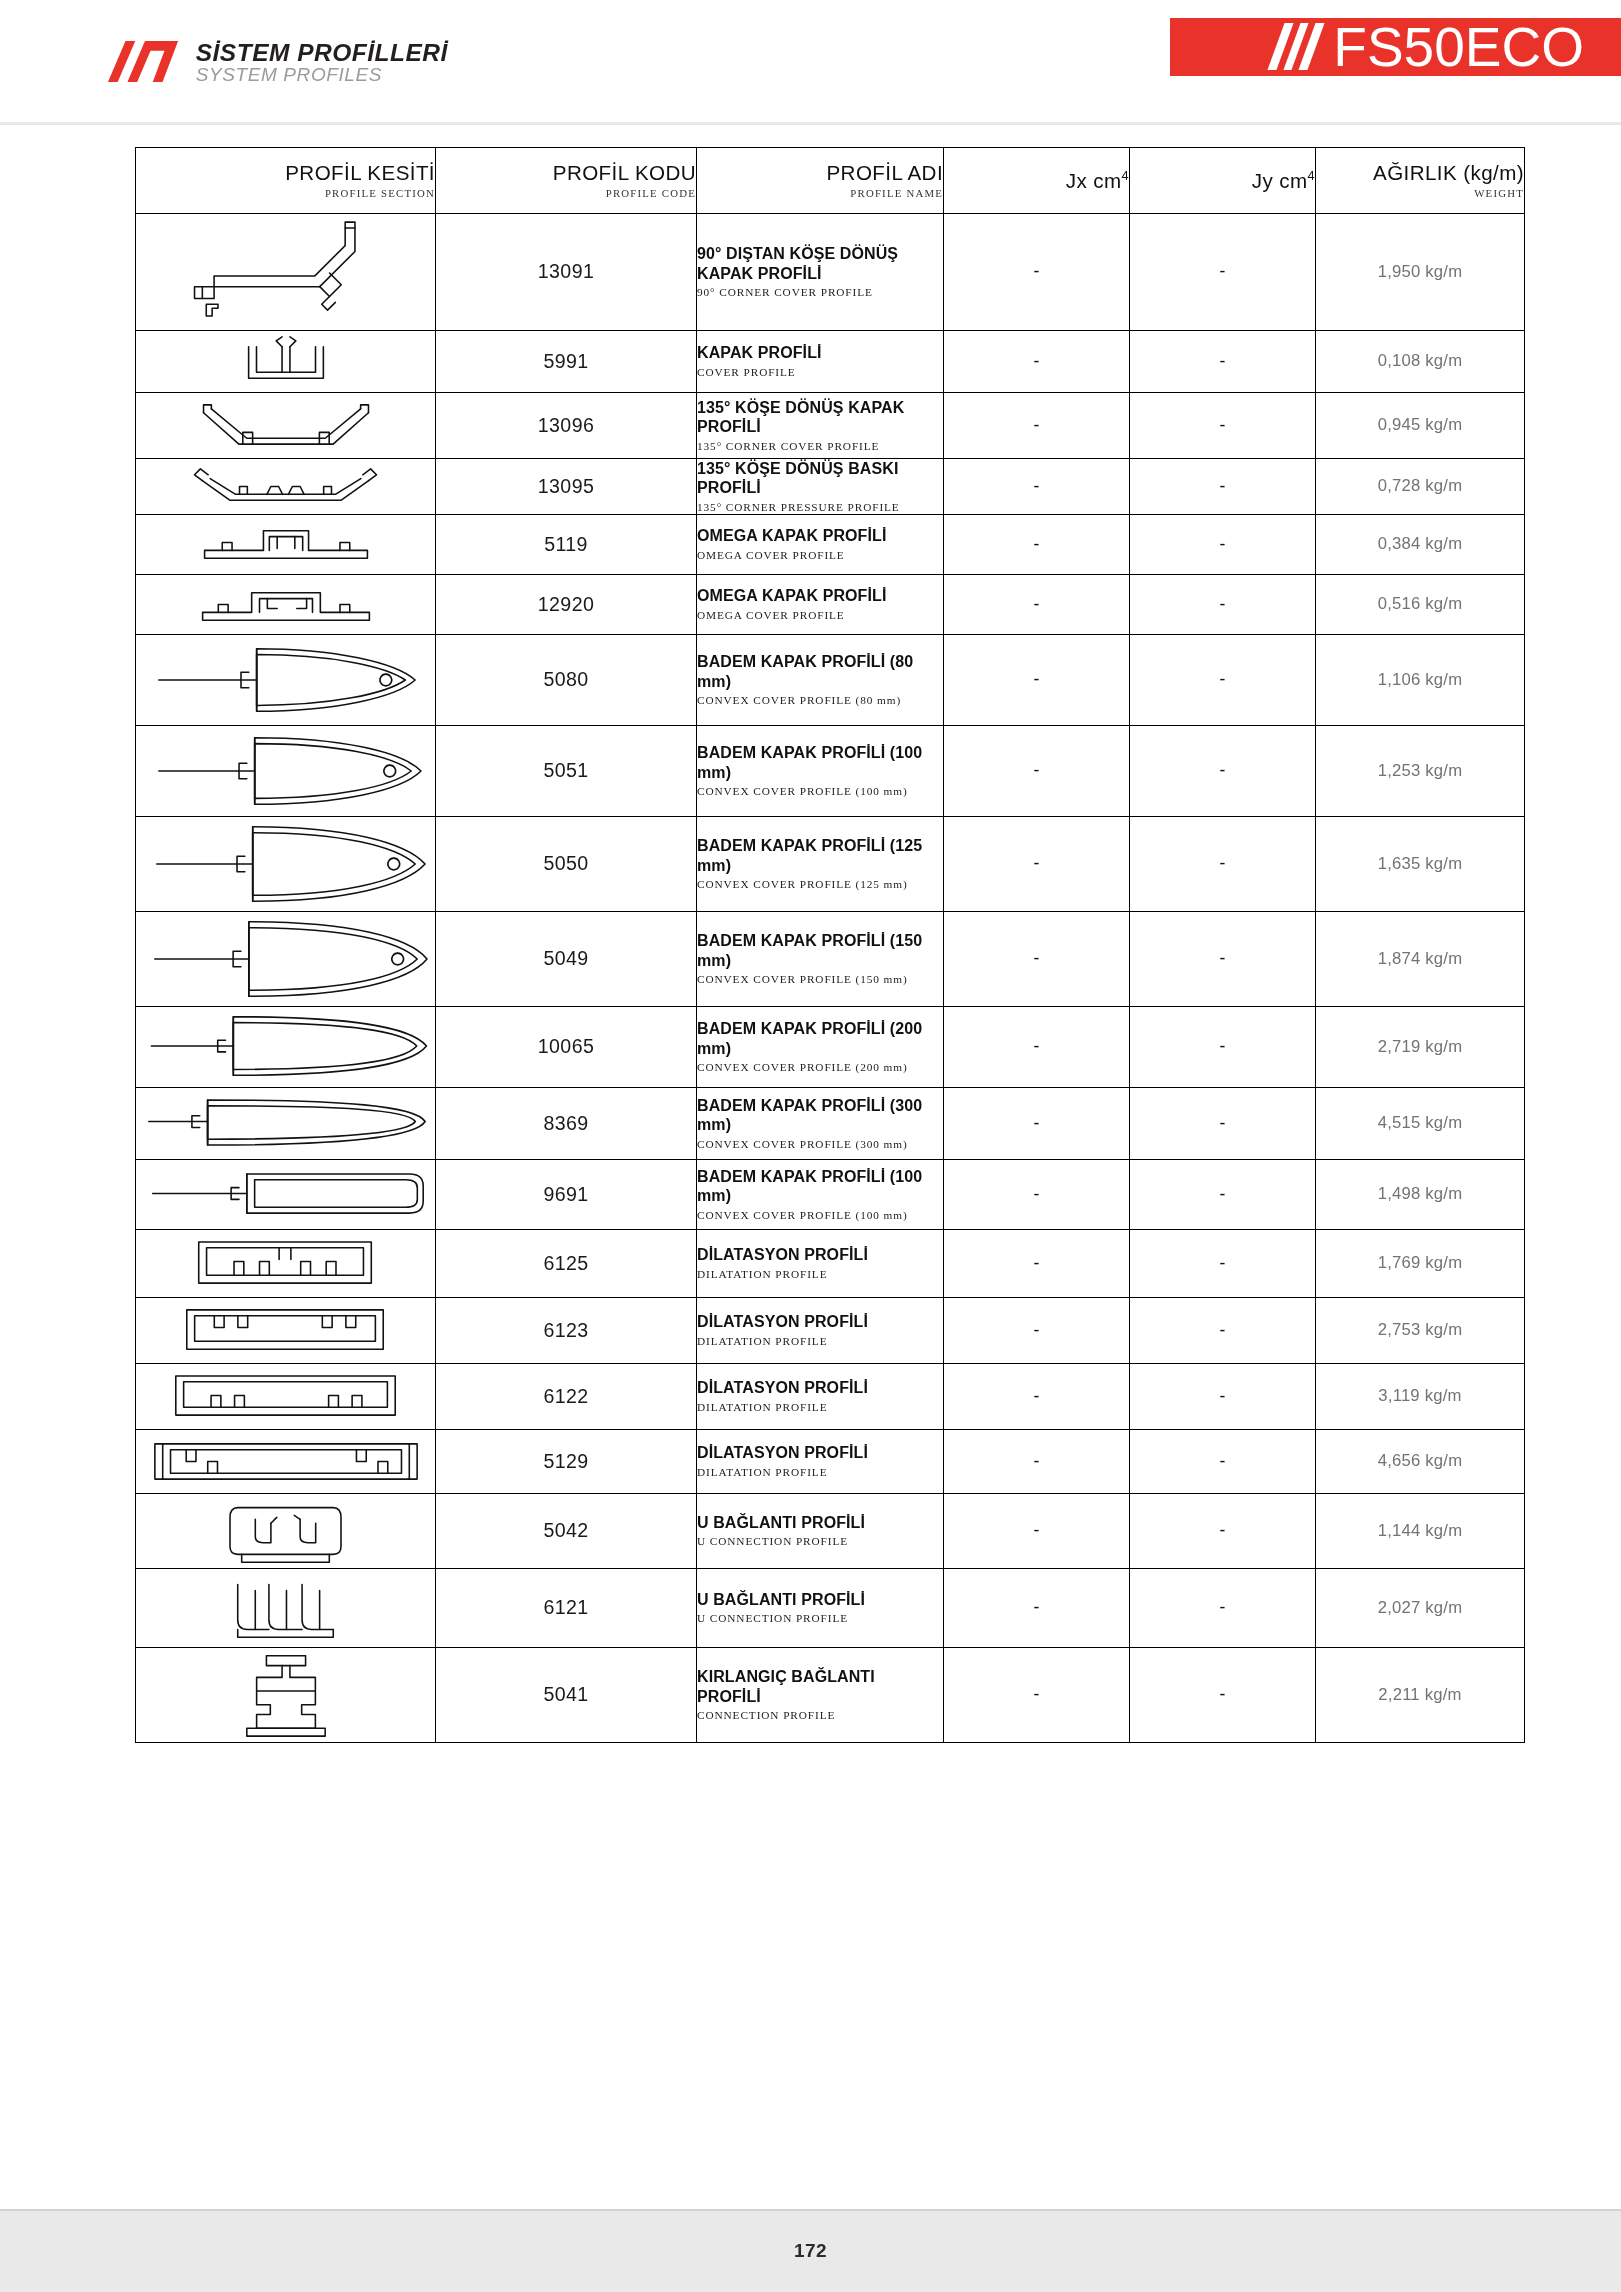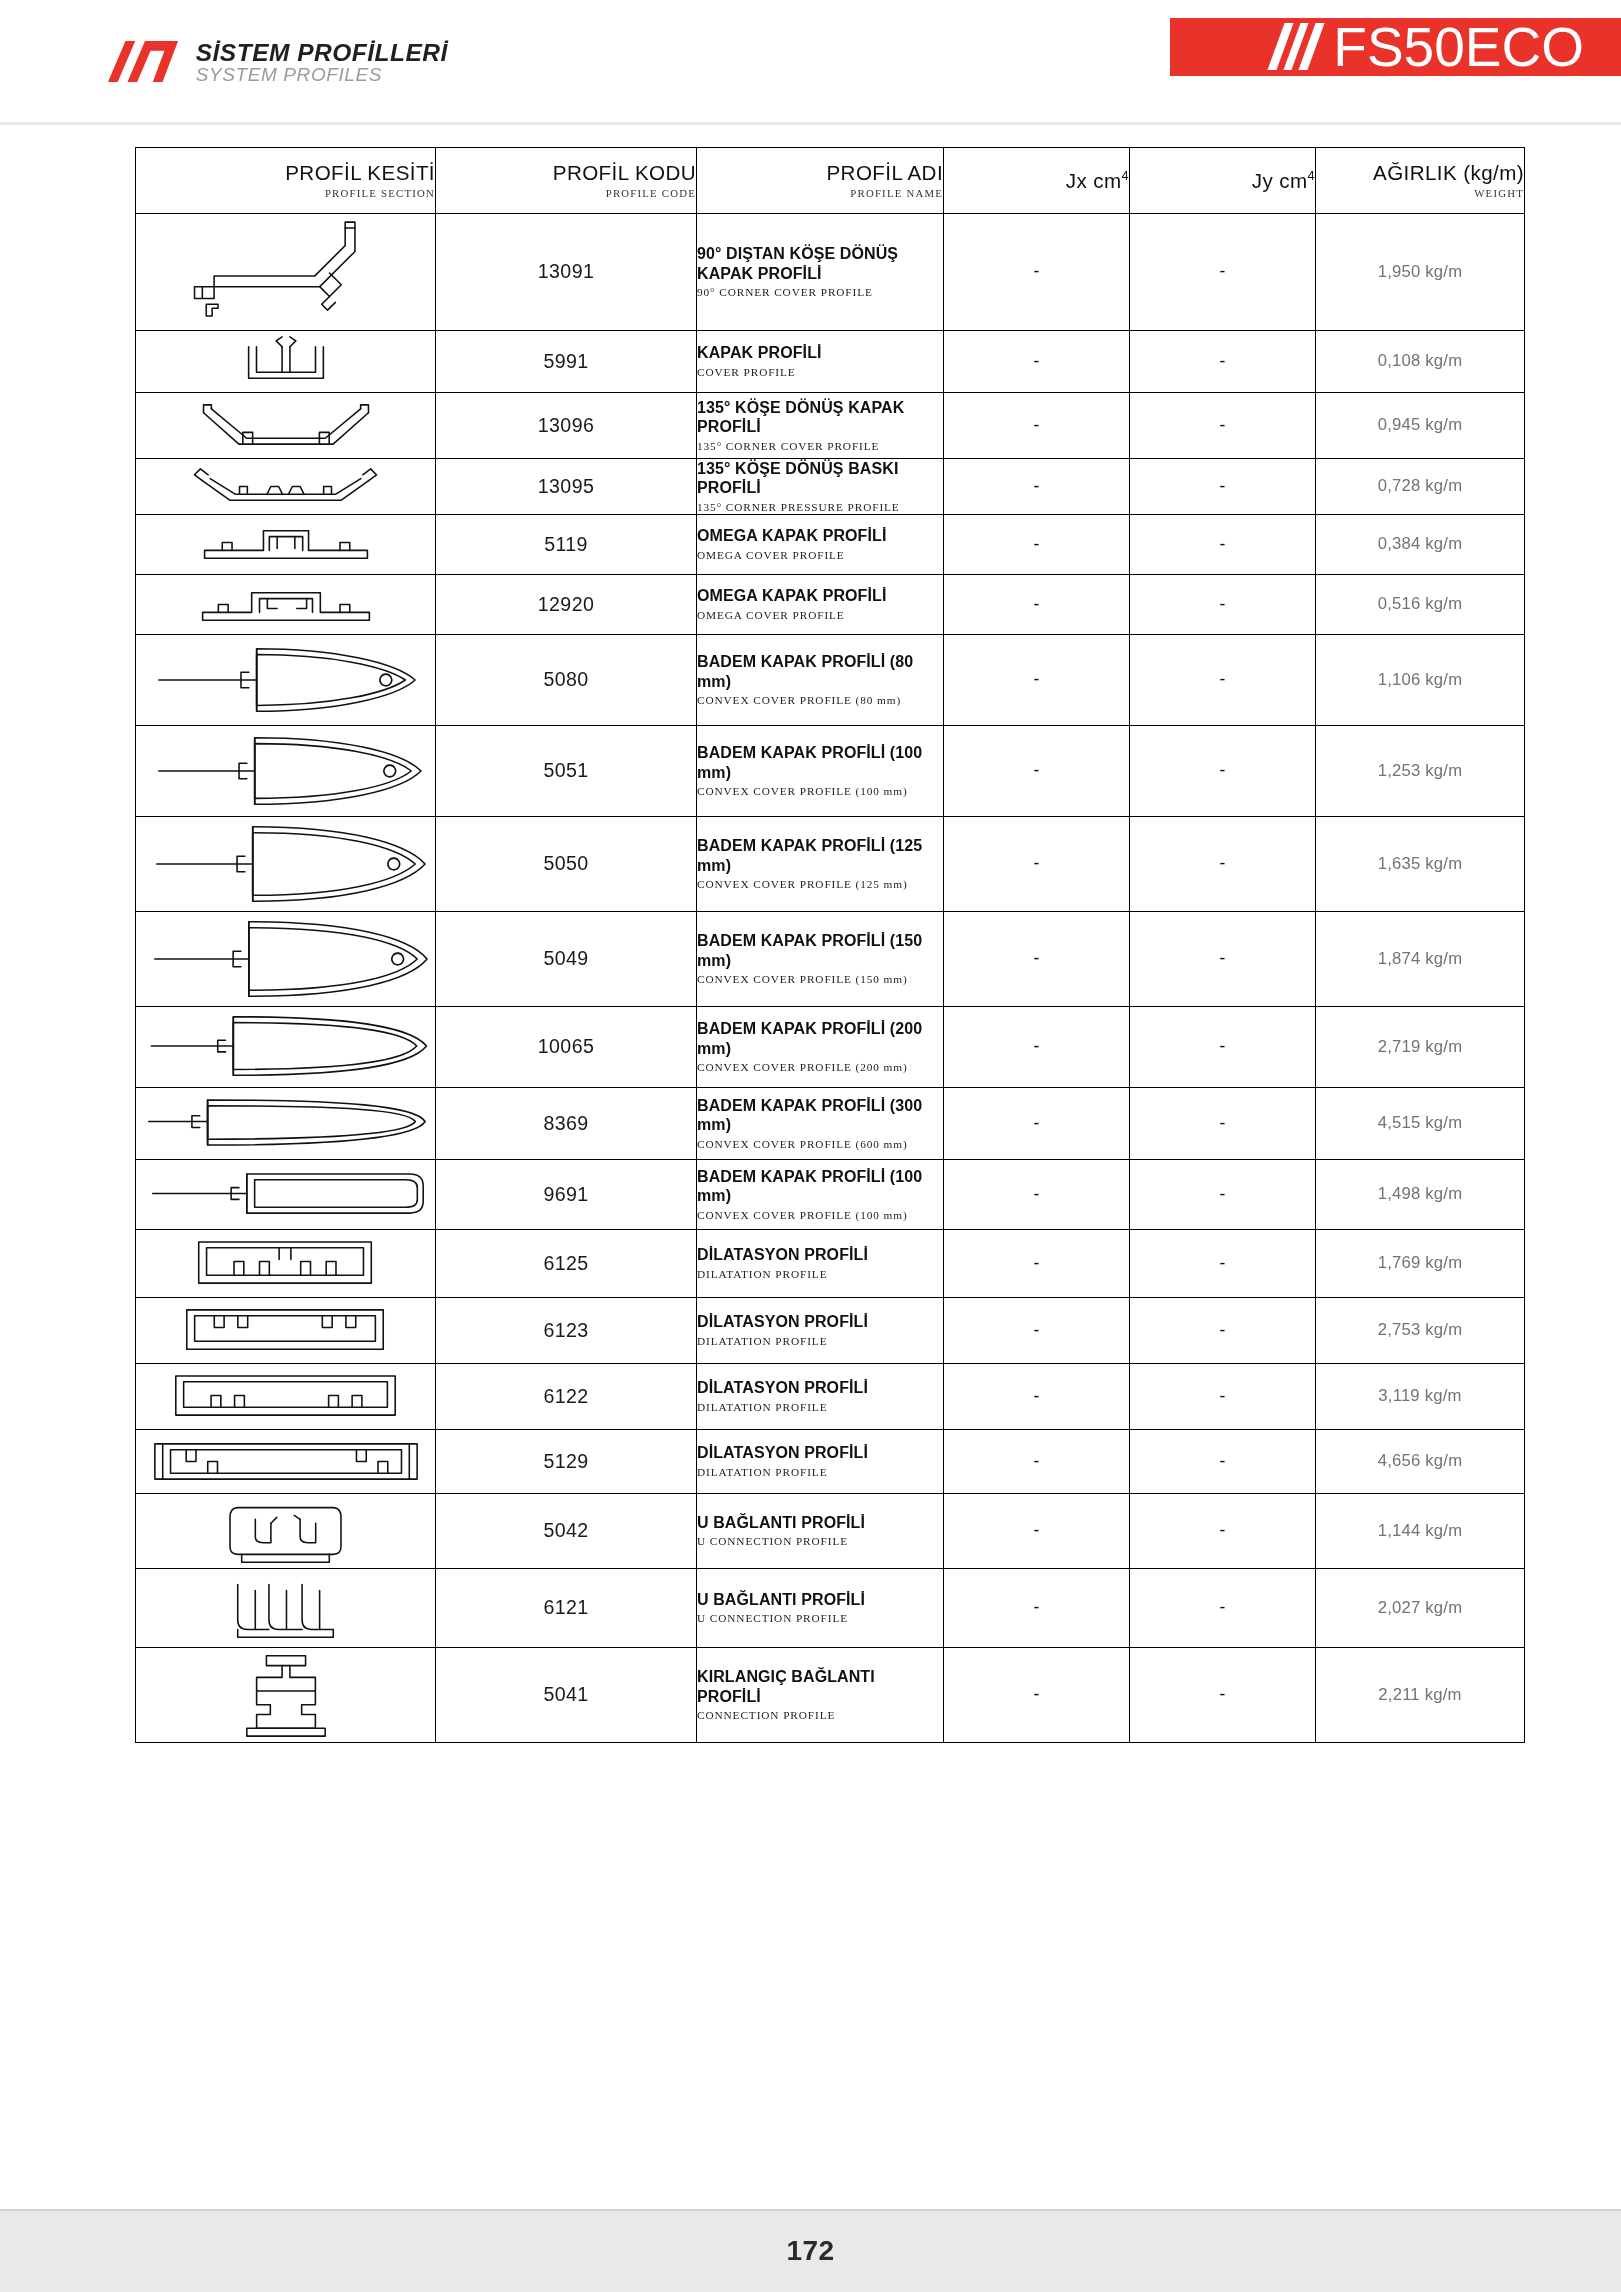--- a/index.html
+++ b/index.html
@@ -190,21 +190,21 @@
     align-items: center;
     justify-content: center;
   }
   .footer-top-rule {
     position: absolute;
     top: 0; left: 0; right: 0;
     height: 2px;
     background: #d2d2d2;
   }
   .page-number {
-    font-size: 28px;
+    font-size: 19px;
     font-weight: bold;
     color: #2b2b2b;
     letter-spacing: 0.5px;
     text-align: right;
   }
 </style>
 </head>
 <body>
 
 <div class="header">
@@ -497,21 +497,21 @@
     <path fill="none" stroke="#111" stroke-width="1.6" stroke-linejoin="round" stroke-linecap="round" d="M10 34 L70 34"></path>
     <path fill="none" stroke="#111" stroke-width="1.6" stroke-linejoin="round" stroke-linecap="round" d="M70 12 C210 12 282 18 292 34 C282 50 210 58 70 58 Z"></path>
     <path fill="none" stroke="#111" stroke-width="1.6" stroke-linejoin="round" stroke-linecap="round" d="M70 18 C206 18 274 22 282 34 C274 46 206 52 70 52 Z"></path>
     <path fill="none" stroke="#111" stroke-width="1.6" stroke-linejoin="round" stroke-linecap="round" d="M70 12 L70 58"></path>
     <path fill="none" stroke="#111" stroke-width="1.6" stroke-linejoin="round" stroke-linecap="round" d="M62 28 L54 28 L54 40 L62 40"></path>
             </svg>
           </td>
           <td class="code-cell">8369</td>
           <td class="name-cell">
        <div class="name-tr">BADEM KAPAK PROFİLİ (300 mm)</div>
-       <div class="name-en">CONVEX COVER PROFILE (600 mm)</div>
+       <div class="name-en">CONVEX COVER PROFILE (300 mm)</div>
      </td>
           <td class="val-cell">-</td>
           <td class="val-cell">-</td>
           <td class="weight-cell">4,515 kg/m</td>
         </tr>
         <tr>
           <td class="section-cell">
             <svg class="profile-svg" width="294" height="69" viewBox="0 0 300 70">
     <path fill="none" stroke="#111" stroke-width="1.6" stroke-linejoin="round" stroke-linecap="round" d="M14 34 L110 34"></path>
     <path fill="none" stroke="#111" stroke-width="1.6" stroke-linejoin="round" stroke-linecap="round" d="M110 14 L276 14 Q290 14 290 26 L290 42 Q290 54 276 54 L110 54 Z"></path>

